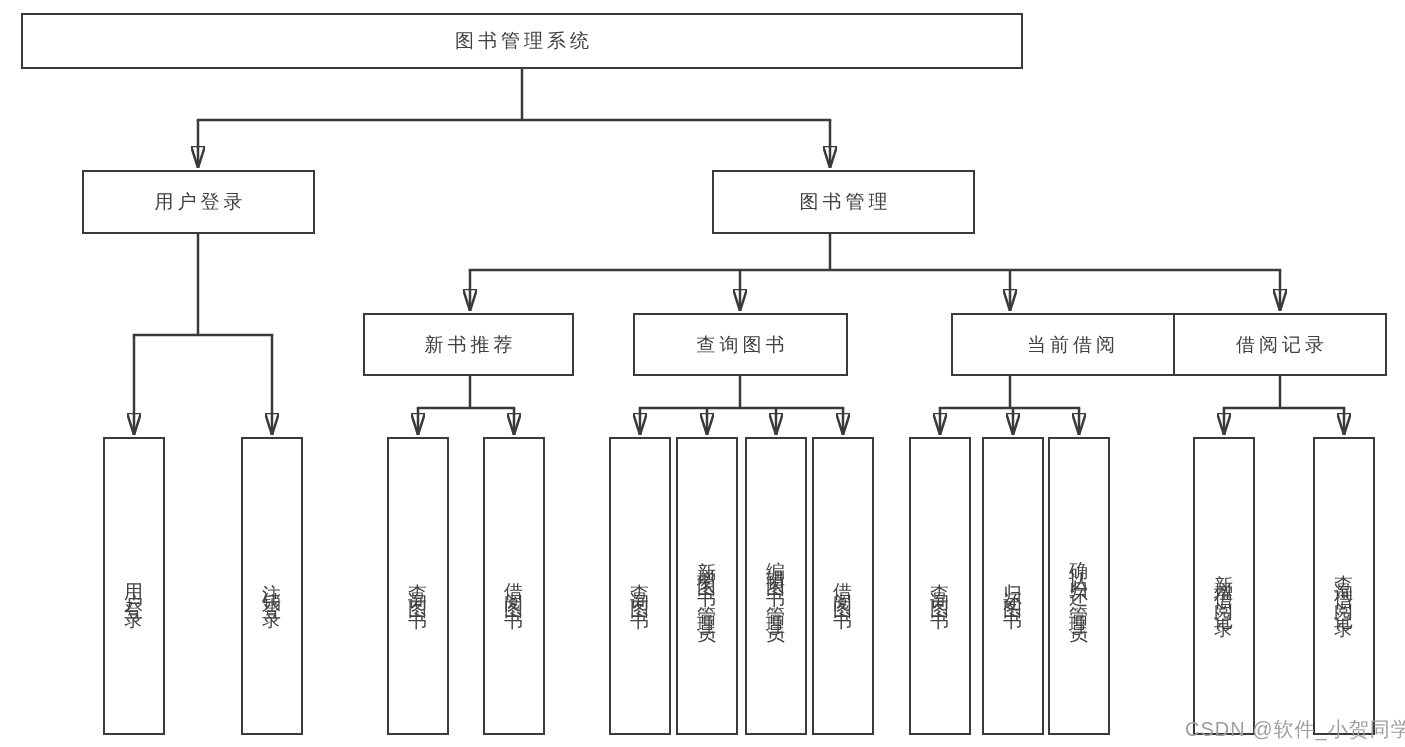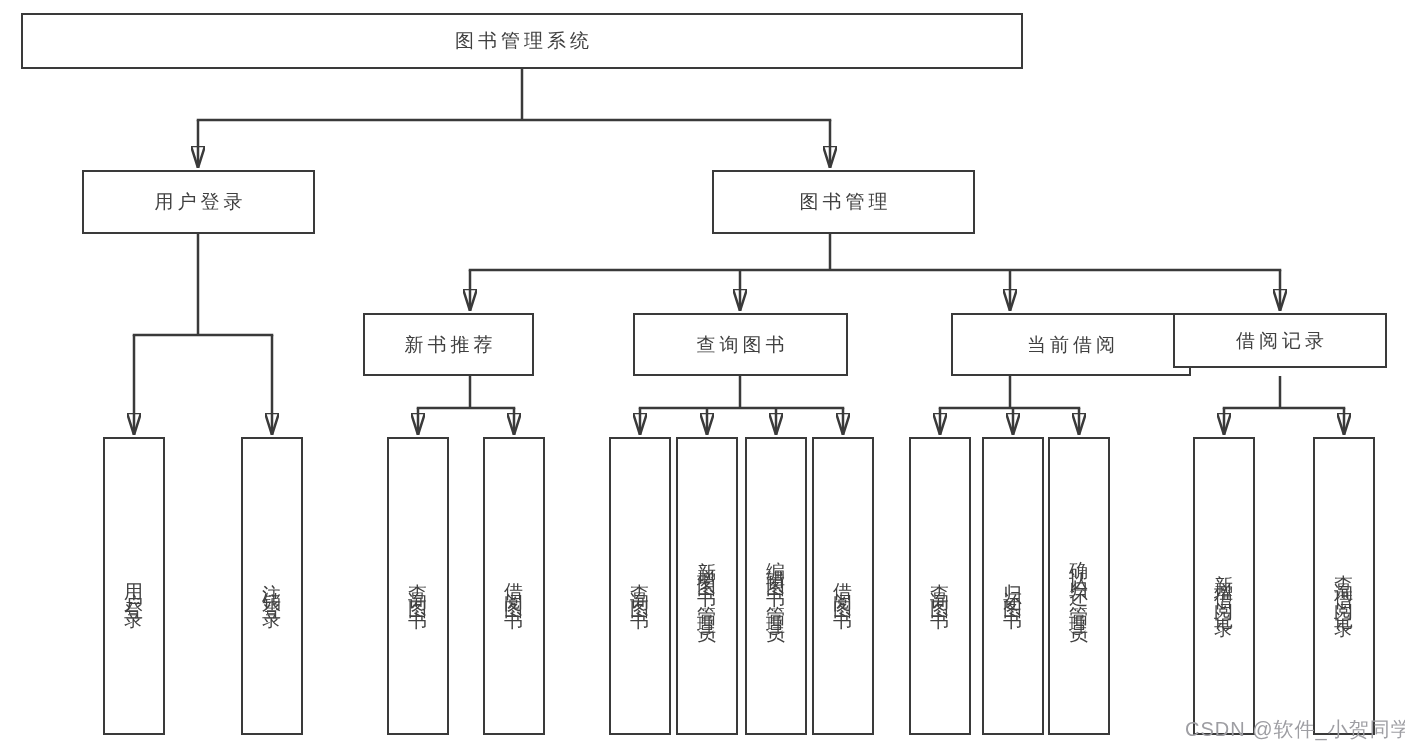--- a/index.html
+++ b/index.html
@@ -112,24 +112,24 @@
     <path d="M1222.75 408 L1345.25 408"></path>
     <path d="M1224 408 L1224 435" marker-end="url(#arw)"></path>
     <path d="M1344 408 L1344 435" marker-end="url(#arw)"></path>
   </svg>
 
   <div class="box hbox" style="left:21px; top:13px; width:1002px; height:56px;">图书管理系统</div>
 
   <div class="box hbox" style="left:82px; top:170px; width:233px; height:64px;">用户登录</div>
   <div class="box hbox" style="left:712px; top:170px; width:263px; height:64px;">图书管理</div>
 
-  <div class="box hbox" style="left:363px; top:313px; width:171px; height:63px;">新书推荐</div>
+  <div class="box hbox" style="left:363px; top:313px; width:211px; height:63px;">新书推荐</div>
   <div class="box hbox" style="left:633px; top:313px; width:215px; height:63px;">查询图书</div>
   <div class="box hbox" style="left:951px; top:313px; width:240px; height:63px;">当前借阅</div>
-  <div class="box hbox" style="left:1173px; top:313px; width:214px; height:55px;">借阅记录</div>
+  <div class="box hbox" style="left:1173px; top:313px; width:214px; height:63px;">借阅记录</div>
 
   <div class="box vbox" style="left:103px; top:437px; width:62px; height:298px;">
     <span>用户登录</span>
   </div>
   <div class="box vbox" style="left:241px; top:437px; width:62px; height:298px;">
     <span>注销登录</span>
   </div>
   <div class="box vbox" style="left:387px; top:437px; width:62px; height:298px;">
     <span>查询图书</span>
   </div>

